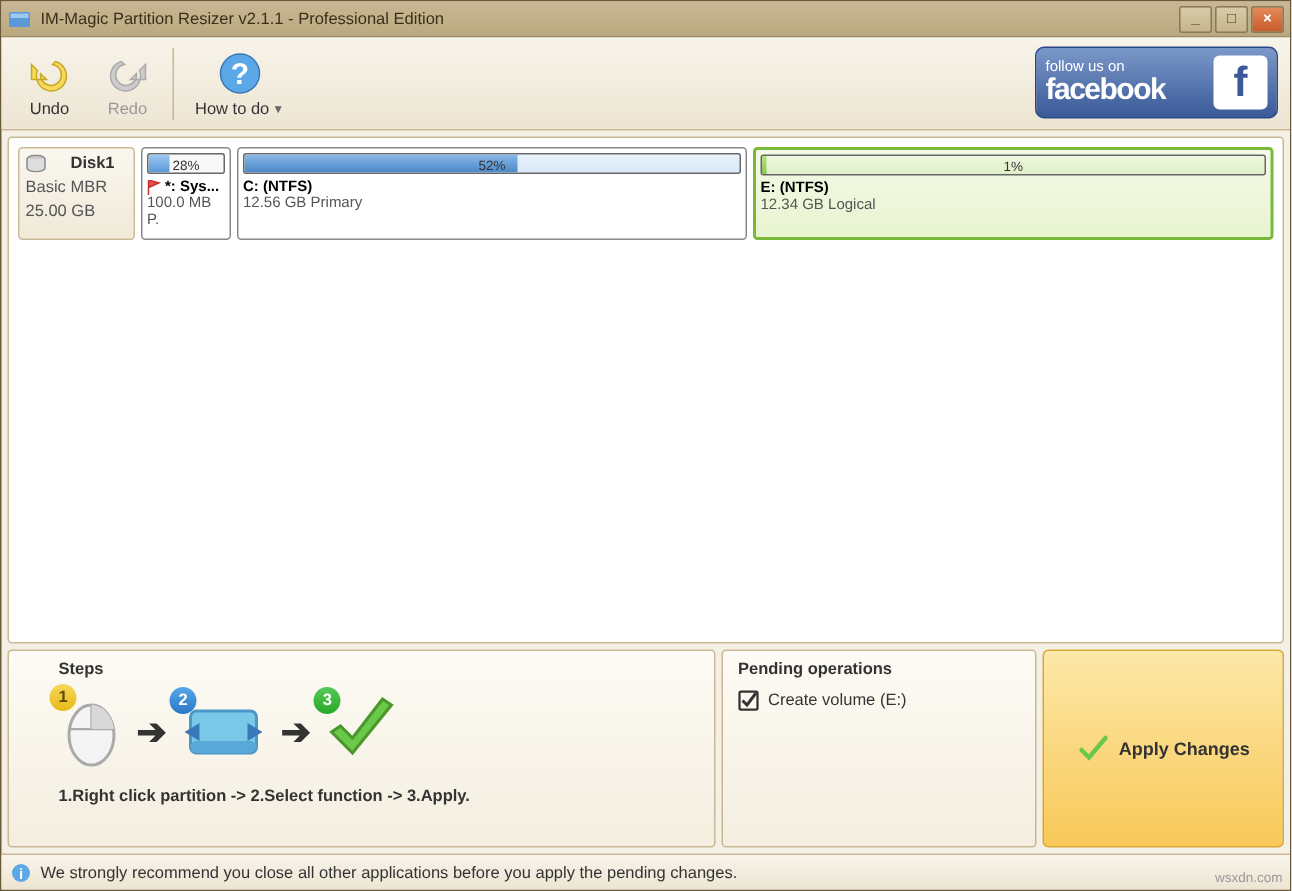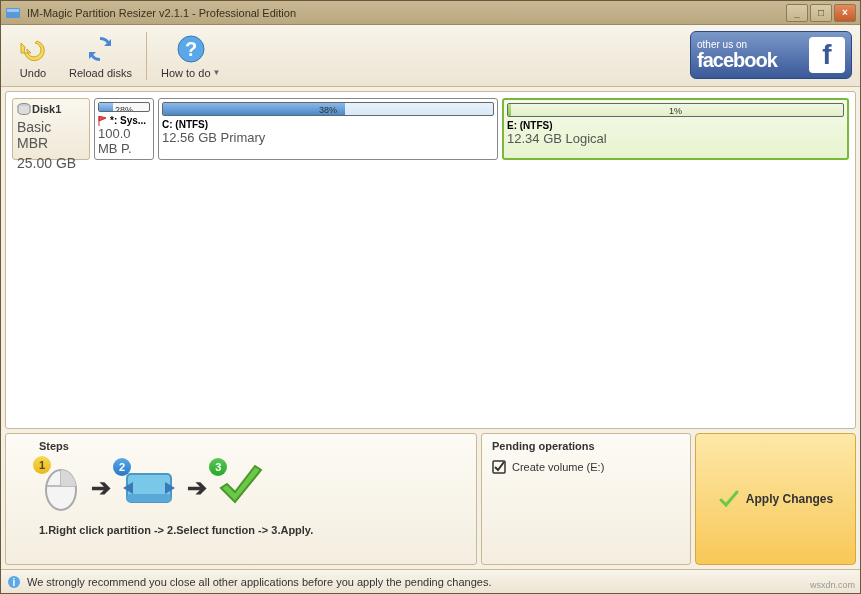--- a/index.html
+++ b/index.html
@@ -25,29 +25,29 @@
 
 .facebook { position: absolute; right: 8px; top: 6px; width: 162px; height: 48px; background: linear-gradient(#7a98c8, #3a5998); border: 1px solid #2a4888; border-radius: 6px; display: flex; align-items: center; padding: 0 6px; cursor: pointer; }
 .facebook .txt { color: #fff; font-size: 10px; line-height: 1; }
 .facebook .big { font-size: 20px; font-weight: bold; letter-spacing: -1px; }
 .facebook .f-icon { width: 36px; height: 36px; background: #fff; border-radius: 4px; margin-left: auto; display: flex; align-items: center; justify-content: center; color: #3a5998; font-size: 28px; font-weight: bold; font-family: Arial; }
 
 .content { flex: 1; background: #fff; margin: 4px; border: 1px solid #c9b893; border-radius: 3px; padding: 6px; overflow: auto; }
 
 .disk-row { display: flex; gap: 4px; height: 62px; }
 .disk-info { width: 78px; border: 1px solid #c9b893; border-radius: 3px; padding: 4px; background: linear-gradient(#faf7ef, #f0e9d8); font-size: 10px; color: #333; }
-.disk-info .disk-name { font-weight: bold; font-size: 11px; display: flex; align-items: center; gap: 1px; }
-.disk-info .disk-sub { font-size: 14px; color: #555; margin-top: 4px; }
+.disk-info .disk-name { font-weight: bold; font-size: 11px; display: flex; align-items: center; gap: 16px; }
+.disk-info .disk-sub { font-size: 11px; color: #555; margin-top: 4px; }
 
 .partition { border: 1px solid #888; border-radius: 3px; padding: 3px; background: #fff; display: flex; flex-direction: column; font-size: 10px; position: relative; }
 .partition .bar { height: 14px; border: 1px solid #666; border-radius: 2px; position: relative; background: #f8f8f8; margin-bottom: 3px; overflow: hidden; }
 .partition .bar .fill { height: 100%; }
 .partition .bar .pct { position: absolute; top: 0; left: 50%; transform: translateX(-50%); font-size: 9px; color: #333; line-height: 14px; }
 .partition .p-name { font-weight: bold; font-size: 10px; display: flex; align-items: center; gap: 2px; }
-.partition .p-sub { font-size: 13px; color: #555; }
+.partition .p-sub { font-size: 10px; color: #555; }
 
 .p-sys { width: 60px; }
 .p-sys .fill { background: linear-gradient(#9ec8f0, #5a98d8); width: 28%; }
 .p-c { width: 340px; }
 .p-c .bar { background: linear-gradient(#e8f2fb, #d8e8f8); }
 .p-c .fill { background: linear-gradient(#8ab8e8, #4a88c8); width: 55%; }
 .p-e { flex: 1; border: 2px solid #7ab83a; background: linear-gradient(#f4fae8, #e8f4d0); }
 .p-e .bar { background: linear-gradient(#f0f8e0, #e0f0c8); }
 .p-e .fill { background: linear-gradient(#b8e080, #8ac850); width: 1%; }
 
@@ -90,41 +90,40 @@
     </div>
   </div>
 
   <div class="toolbar">
     <div class="tool-btn">
       <svg class="icon" viewBox="0 0 32 32">
           <path d="M20 8 A10 10 0 1 1 8 14 L4 10 L4 20 L14 20 L10 16 A7 7 0 1 0 18 10 Z" fill="#f8d858" stroke="#c8a828" stroke-width="1"></path>
         </svg>
       <span>Undo</span>
     </div>
-    <div class="tool-btn">
+    <div class="tool-btn disabled">
       <svg class="icon" viewBox="0 0 32 32">
-          <path d="M16 4 A12 12 0 0 1 27 12 L24 12 A9 9 0 0 0 16 7 Z M16 28 A12 12 0 0 1 5 20 L8 20 A9 9 0 0 0 16 25 Z" fill="#4a88d8"></path>
-          <path d="M27 6 L27 13 L20 13 Z M5 26 L5 19 L12 19 Z" fill="#4a88d8"></path>
-        </svg>
-      <span>Reload disks</span>
+          <path d="M12 8 A10 10 0 1 0 24 14 L28 10 L28 20 L18 20 L22 16 A7 7 0 1 1 14 10 Z" fill="#ccc" stroke="#aaa" stroke-width="1"></path>
+        </svg>
+      <span>Redo</span>
     </div>
     <div class="tool-sep"></div>
     <div class="tool-btn">
       <svg class="icon" viewBox="0 0 32 32">
           <circle cx="16" cy="16" r="13" fill="#5aa8e8" stroke="#3a78b8" stroke-width="1"></circle>
           <text x="16" y="23" text-anchor="middle" font-size="20" font-weight="bold" fill="#fff">?</text>
         </svg>
       <div class="tool-btn-row">
         <span>How to do</span>
         <span class="dropdown-arrow">▼</span>
       </div>
     </div>
     <div class="facebook">
       <div>
-        <div class="txt">other us on</div>
+        <div class="txt">follow us on</div>
         <div class="txt big">facebook</div>
       </div>
       <div class="f-icon">f</div>
     </div>
   </div>
 
   <div class="content">
     <div class="disk-row">
       <div class="disk-info">
         <div class="disk-name">
@@ -148,21 +147,21 @@
               <path d="M1 0 L1 10 M1 0 L8 2 L1 5 Z" stroke="#c83030" fill="#e85050" stroke-width="1"></path>
             </svg>
           <span>*: Sys...</span>
         </div>
         <div class="p-sub">100.0 MB P.</div>
       </div>
 
       <div class="partition p-c">
         <div class="bar">
             <div class="fill"></div>
-            <span class="pct">38%</span>
+            <span class="pct">52%</span>
           </div>
         <div class="p-name">C: (NTFS)</div>
         <div class="p-sub">12.56 GB Primary</div>
       </div>
 
       <div class="partition p-e">
         <div class="bar">
             <div class="fill"></div>
             <span class="pct">1%</span>
           </div>

